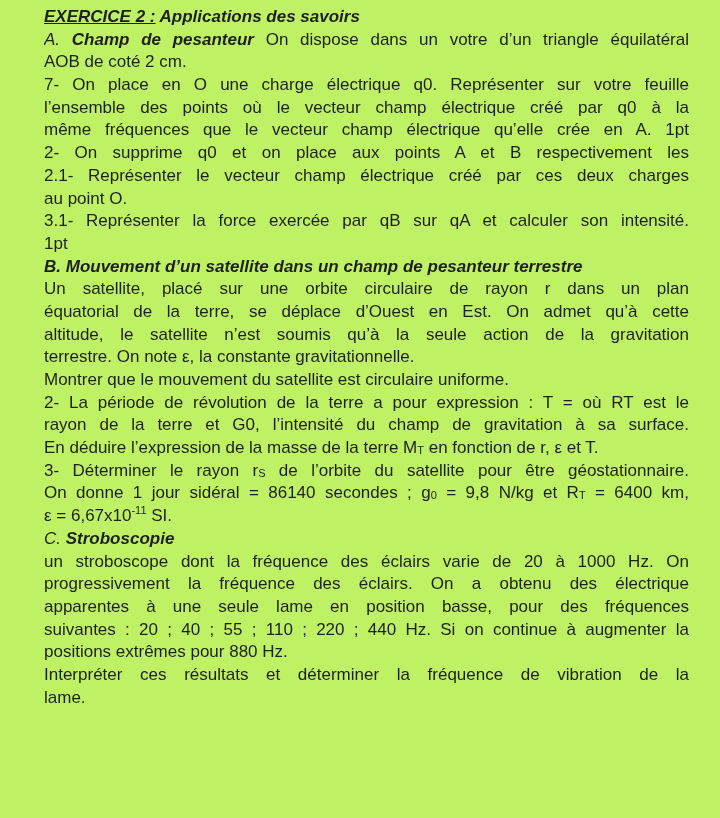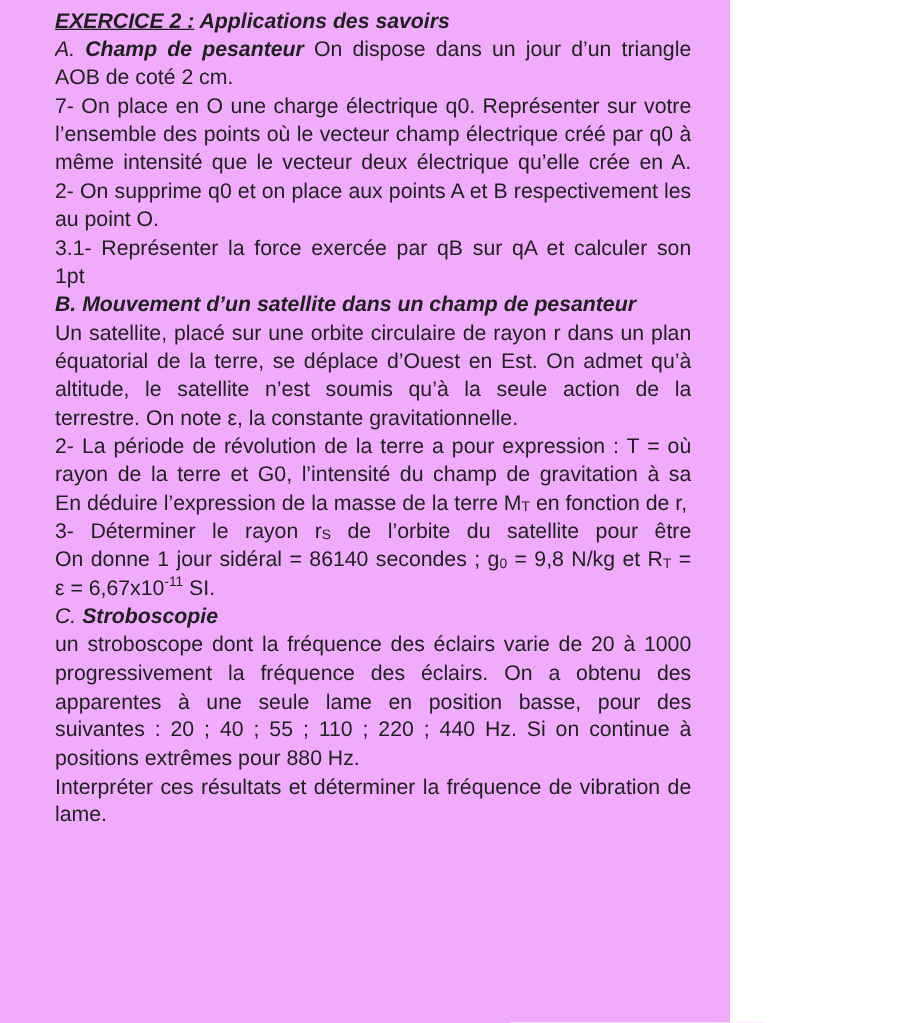--- a/index.html
+++ b/index.html
@@ -2,24 +2,24 @@
 <html><head>
 <meta charset="utf-8">
 <style>
   html, body {
     margin: 0;
     padding: 0;
     background: #ffffff;
   }
   .page {
     box-sizing: border-box;
-    width: 584px;
+    width: 720px;
     height: 818px;
     padding: 6px 31px 0 44px;
-    background: #f0abfc;
+    background: #bef264;
     font-family: "Liberation Sans", "DejaVu Sans", sans-serif;
     font-size: 17px;
     line-height: 22.7px;
     color: #1f1f1f;
     overflow: hidden;
   }
   .line {
     height: 22.7px;
     overflow: hidden;
   }
@@ -34,41 +34,43 @@
   .f-h  { font-weight: bold; font-style: italic; }
   .f-i  { font-style: italic; }
   .f-sub { font-size: 11px; line-height: 1; vertical-align: -1px; }
   .f-sup { font-size: 11px; line-height: 1; vertical-align: 7px; }
 </style>
 </head>
 <body>
 
 <div class="page">
     <div class="line left"><span class="f-hu">EXERCICE 2 :</span><span class="f-h"> Applications des savoirs</span></div>
-    <div class="line just"><span class="f-i">A. </span><span class="f-h">Champ de pesanteur</span><span> On dispose dans un jour d’un triangle équilatéral</span></div>
+    <div class="line just"><span class="f-i">A. </span><span class="f-h">Champ de pesanteur</span><span> On dispose dans un votre d’un triangle équilatéral</span></div>
     <div class="line left"><span>AOB de coté 2 cm.</span></div>
     <div class="line just"><span>7- On place en O une charge électrique q0. Représenter sur votre feuille</span></div>
     <div class="line just"><span>l’ensemble des points où le vecteur champ électrique créé par q0 à la</span></div>
-    <div class="line just"><span>même intensité que le vecteur deux électrique qu’elle crée en A. 1pt</span></div>
+    <div class="line just"><span>même fréquences que le vecteur champ électrique qu’elle crée en A. 1pt</span></div>
     <div class="line just"><span>2- On supprime q0 et on place aux points A et B respectivement les</span></div>
+    <div class="line just"><span>2.1- Représenter le vecteur champ électrique créé par ces deux charges</span></div>
     <div class="line left"><span>au point O.</span></div>
     <div class="line just"><span>3.1- Représenter la force exercée par qB sur qA et calculer son intensité.</span></div>
     <div class="line left"><span>1pt</span></div>
     <div class="line left"><span class="f-h">B. Mouvement d’un satellite dans un champ de pesanteur terrestre</span></div>
     <div class="line just"><span>Un satellite, placé sur une orbite circulaire de rayon r dans un plan</span></div>
     <div class="line just"><span>équatorial de la terre, se déplace d’Ouest en Est. On admet qu’à cette</span></div>
     <div class="line just"><span>altitude, le satellite n’est soumis qu’à la seule action de la gravitation</span></div>
     <div class="line left"><span>terrestre. On note ε, la constante gravitationnelle.</span></div>
+    <div class="line left"><span>Montrer que le mouvement du satellite est circulaire uniforme.</span></div>
     <div class="line just"><span>2- La période de révolution de la terre a pour expression : T = où RT est le</span></div>
     <div class="line just"><span>rayon de la terre et G0, l’intensité du champ de gravitation à sa surface.</span></div>
     <div class="line left"><span>En déduire l’expression de la masse de la terre M</span><span class="f-sub">T</span><span> en fonction de r, ε et T.</span></div>
     <div class="line just"><span>3- Déterminer le rayon r</span><span class="f-sub">S</span><span> de l’orbite du satellite pour être géostationnaire.</span></div>
     <div class="line just"><span>On donne 1 jour sidéral = 86140 secondes ; g</span><span class="f-sub">0</span><span> = 9,8 N/kg et R</span><span class="f-sub">T</span><span> = 6400 km,</span></div>
     <div class="line left"><span>ε = 6,67x10</span><span class="f-sup">-11</span><span> SI.</span></div>
     <div class="line left"><span class="f-i">C. </span><span class="f-h">Stroboscopie</span></div>
     <div class="line just"><span>un stroboscope dont la fréquence des éclairs varie de 20 à 1000 Hz. On</span></div>
-    <div class="line just"><span>progressivement la fréquence des éclairs. On a obtenu des immobilités</span></div>
+    <div class="line just"><span>progressivement la fréquence des éclairs. On a obtenu des électrique</span></div>
     <div class="line just"><span>apparentes à une seule lame en position basse, pour des fréquences</span></div>
     <div class="line just"><span>suivantes : 20 ; 40 ; 55 ; 110 ; 220 ; 440 Hz. Si on continue à augmenter la</span></div>
     <div class="line left"><span>positions extrêmes pour 880 Hz.</span></div>
     <div class="line just"><span>Interpréter ces résultats et déterminer la fréquence de vibration de la</span></div>
     <div class="line left"><span>lame.</span></div>
   </div>
 
 </body></html>

